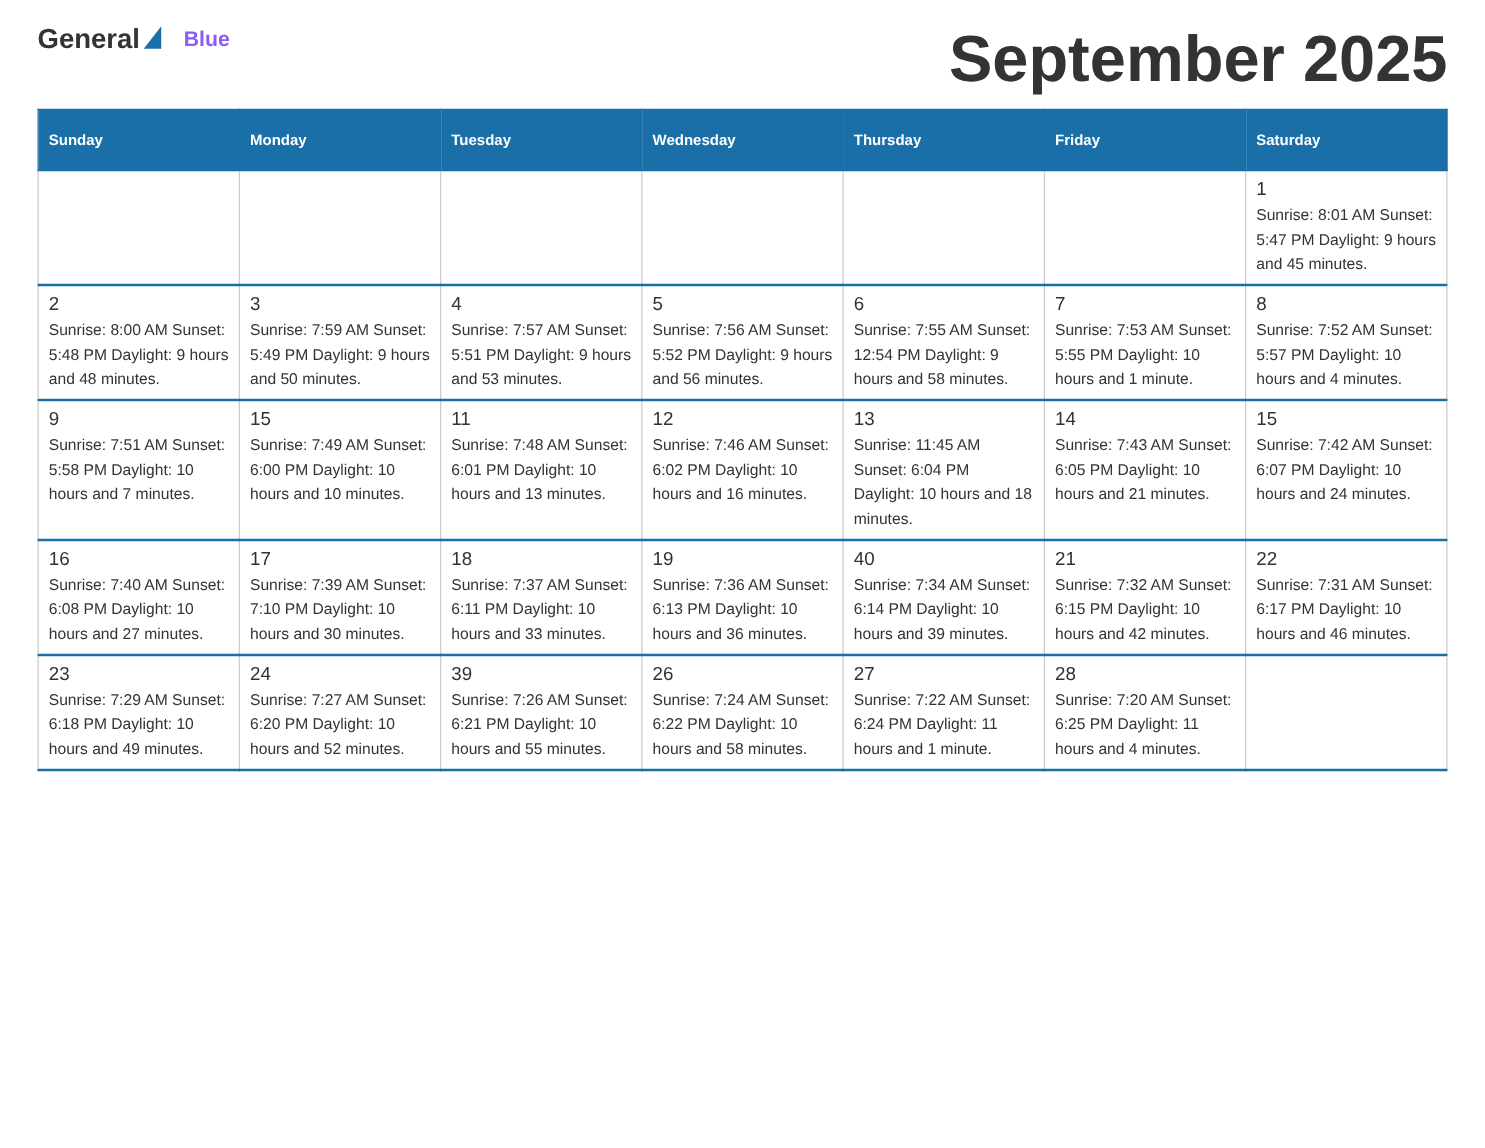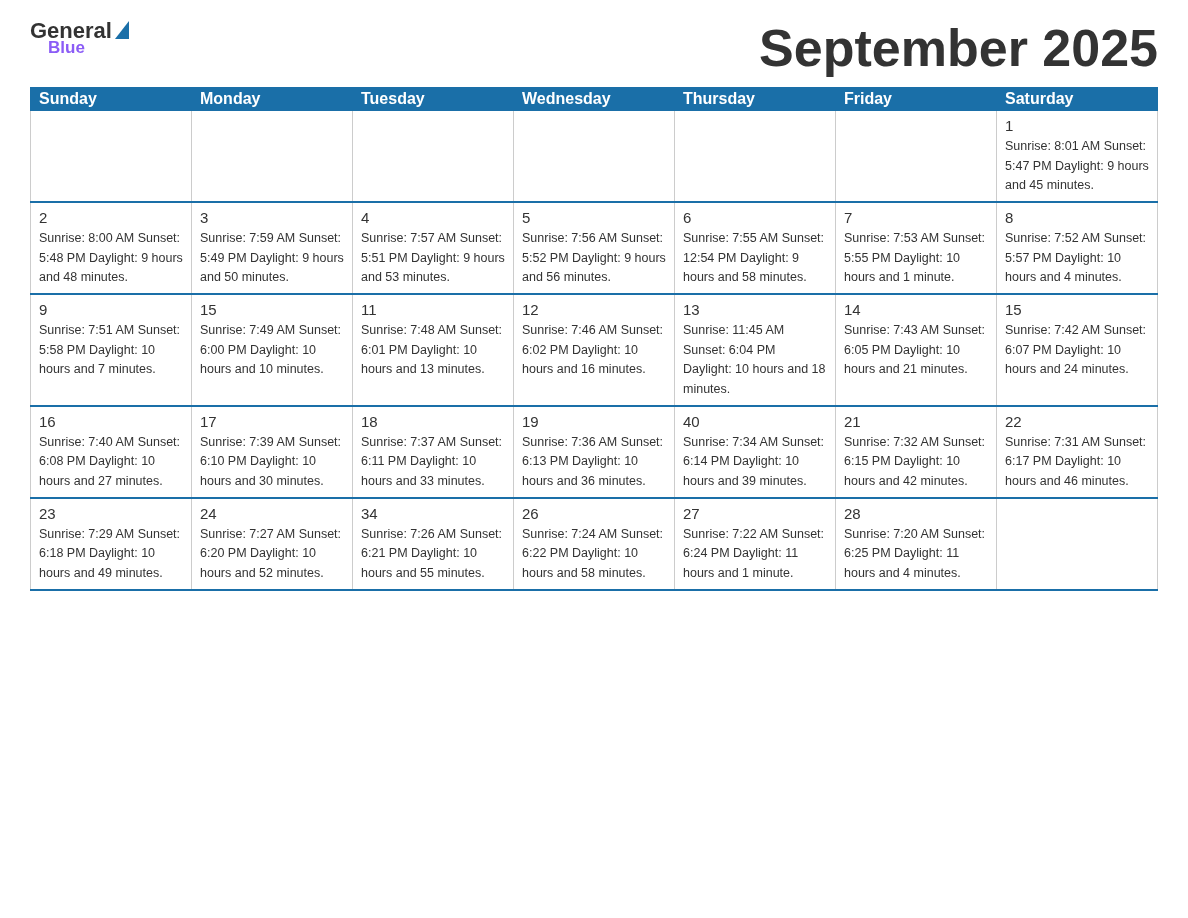--- a/index.html
+++ b/index.html
@@ -12,22 +12,22 @@
       padding: 20px 30px;
     }
     .header {
       display: flex;
       justify-content: space-between;
       align-items: flex-start;
       margin-bottom: 10px;
     }
     .logo {
       display: flex;
-      flex-direction: column;
-      align-items: flex-start;
+      flex-direction: row;
+      align-items: flex-end;
     }
     .logo-top {
       display: flex;
       align-items: center;
       font-size: 22px;
       font-weight: bold;
       color: #333;
       line-height: 1;
     }
     .logo-general { color: #333; }
@@ -63,23 +63,23 @@
     .calendar {
       width: 100%;
       border-collapse: collapse;
       margin-top: 10px;
     }
     .calendar thead tr {
       background-color: #1a6fa8;
     }
     .calendar thead th {
       color: #fff;
-      font-size: 16px;
+      font-size: 12px;
       font-weight: bold;
-      padding: 2px 8px;
+      padding: 17px 8px;
       border: 1px solid #1a6fa8;
       text-align: left;
       width: calc(100% / 7);
     }
     .calendar tbody tr {
       border-bottom: 2px solid #1a6fa8;
     }
     .calendar tbody td {
       vertical-align: top;
       padding: 6px 8px;
@@ -264,21 +264,21 @@
         <td>
           <div class="day-number">16</div>
           <div class="day-info">Sunrise: 7:40 AM
 Sunset: 6:08 PM
 Daylight: 10 hours
 and 27 minutes.</div>
         </td>
         <td>
           <div class="day-number">17</div>
           <div class="day-info">Sunrise: 7:39 AM
-Sunset: 6:10 PM
+Sunset: 7:10 PM
 Daylight: 10 hours
 and 30 minutes.</div>
         </td>
         <td>
           <div class="day-number">18</div>
           <div class="day-info">Sunrise: 7:37 AM
 Sunset: 6:11 PM
 Daylight: 10 hours
 and 33 minutes.</div>
         </td>
@@ -320,21 +320,21 @@
 and 49 minutes.</div>
         </td>
         <td>
           <div class="day-number">24</div>
           <div class="day-info">Sunrise: 7:27 AM
 Sunset: 6:20 PM
 Daylight: 10 hours
 and 52 minutes.</div>
         </td>
         <td>
-          <div class="day-number">34</div>
+          <div class="day-number">39</div>
           <div class="day-info">Sunrise: 7:26 AM
 Sunset: 6:21 PM
 Daylight: 10 hours
 and 55 minutes.</div>
         </td>
         <td>
           <div class="day-number">26</div>
           <div class="day-info">Sunrise: 7:24 AM
 Sunset: 6:22 PM
 Daylight: 10 hours

